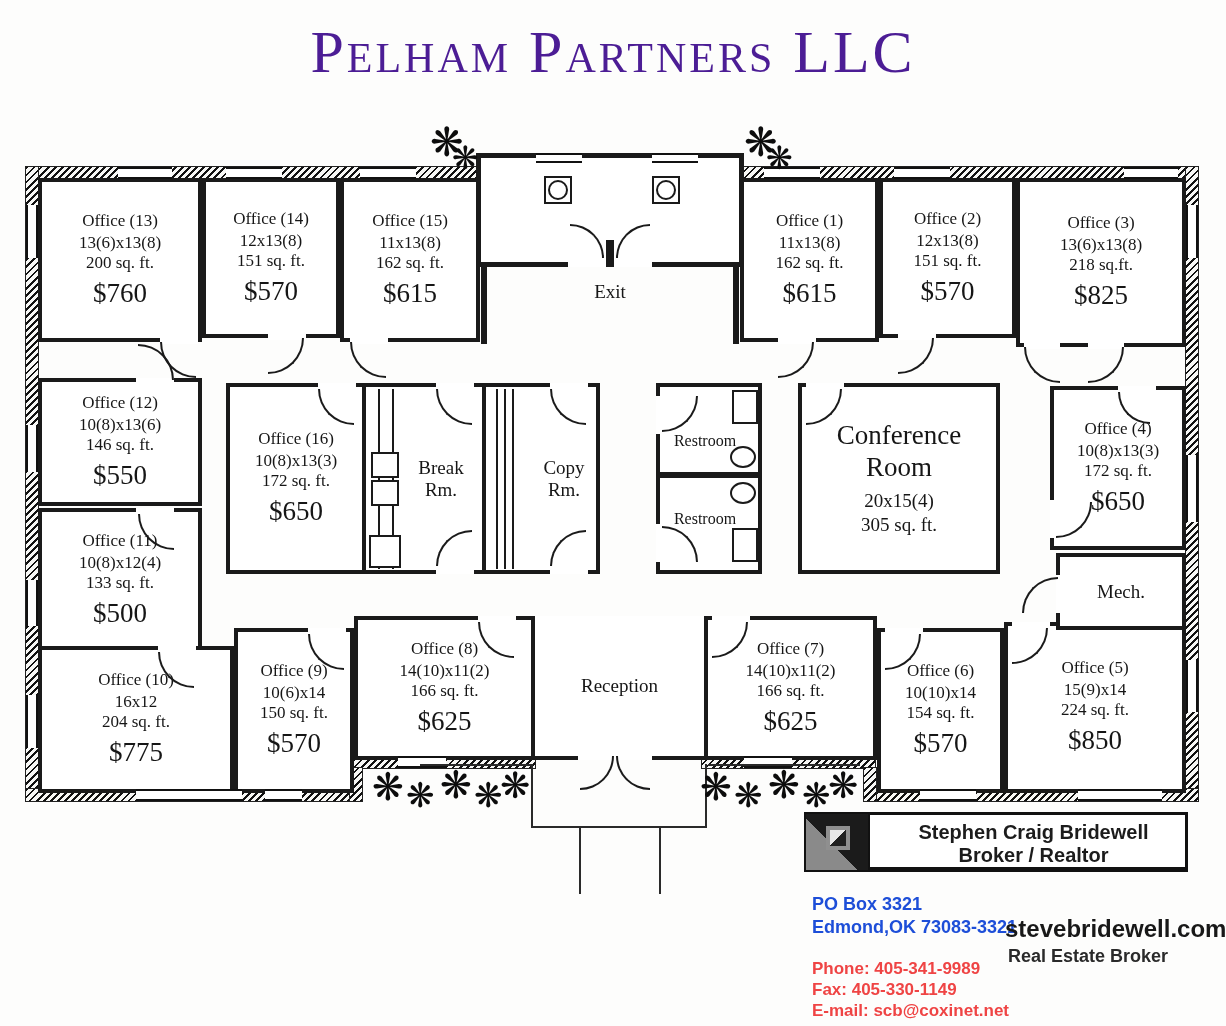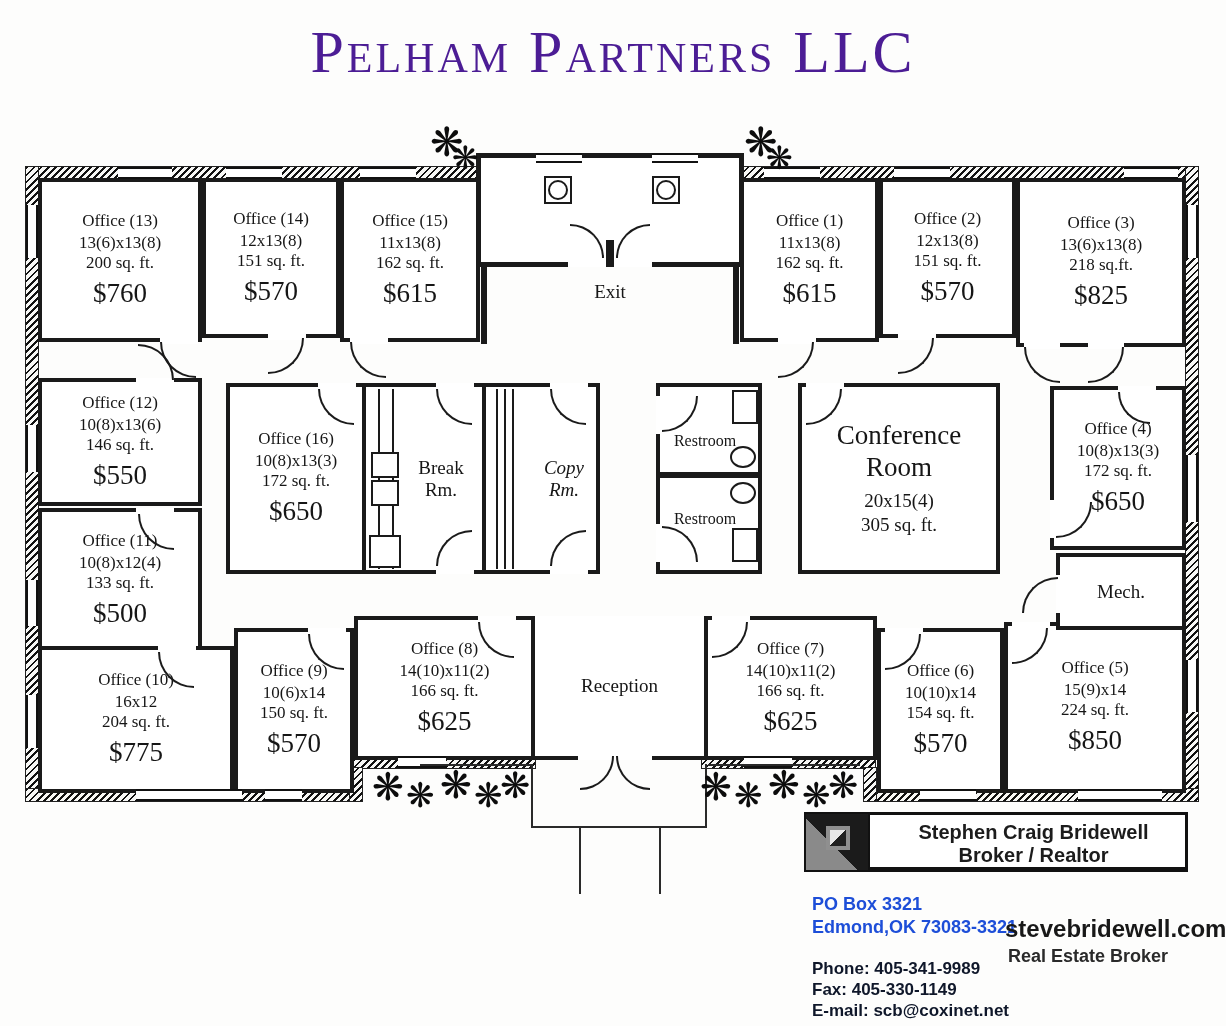--- a/index.html
+++ b/index.html
@@ -76,21 +76,21 @@
          font-family:"Liberation Sans",sans-serif;font-weight:bold;font-size:20px;
          line-height:23px;color:#1c1c1c;}
   .blogo{position:absolute;left:806px;top:814px;width:62px;height:56px;
          background:linear-gradient(45deg,#8a8a8a 0 44%,#1b1b1b 44%);outline:2px solid #111;}
   .blogo .inner{position:absolute;left:20px;top:12px;width:24px;height:24px;
          background:linear-gradient(135deg,#e8e8e8 0 50%,#202020 50%);border:4px solid #8f8f8f;
          box-sizing:border-box;}
   .baddr{position:absolute;left:812px;top:893px;font-family:"Liberation Sans",sans-serif;
          font-weight:bold;font-size:18px;line-height:23px;color:#1d4ed8;}
   .bphone{position:absolute;left:812px;top:958px;font-family:"Liberation Sans",sans-serif;
-         font-weight:bold;font-size:17px;line-height:21px;color:#0f172a;}
+         font-weight:bold;font-size:17px;line-height:21px;color:#ef4444;}
   .bsite{position:absolute;left:1005px;top:915px;font-family:"Liberation Sans",sans-serif;
          font-weight:bold;font-size:24px;color:#181818;}
   .bsitecap{position:absolute;left:1008px;top:946px;font-family:"Liberation Sans",sans-serif;
          font-weight:bold;font-size:18px;color:#2a2a2a;}
 </style>
 </head>
 <body>
 
 <div id="canvas">
 
@@ -228,21 +228,21 @@
       <div class="nm">Office (16)</div>
       <div class="dm">10(8)x13(3)</div>
       <div class="ar">172 sq. ft.</div>
       <div class="pr">$650</div>
     </div>
   </div>
   <div class="room brk">
     <div class="slab" style="margin-left:34px;">Break Rm.</div>
   </div>
   <div class="room cpy">
-    <div class="slab" style="margin-left:46px;font-style:italic;">Copy Rm.</div>
+    <div class="slab" style="margin-left:46px;">Copy Rm.</div>
   </div>
   <div class="room rst"></div>
   <div class="wall" style="left:660px;top:472px;width:98px;height:6px;"></div>
   <div class="floatlbl" style="left:664px;top:432px;width:82px;font-size:16px;">Restroom</div>
   <div class="floatlbl" style="left:664px;top:510px;width:82px;font-size:16px;">Restroom</div>
   <div class="room cnf">
     <div class="lbl">
       <div class="cn">Conference Room</div>
       <div class="cd">20x15(4)</div>
       <div class="ca">305 sq. ft.</div>

